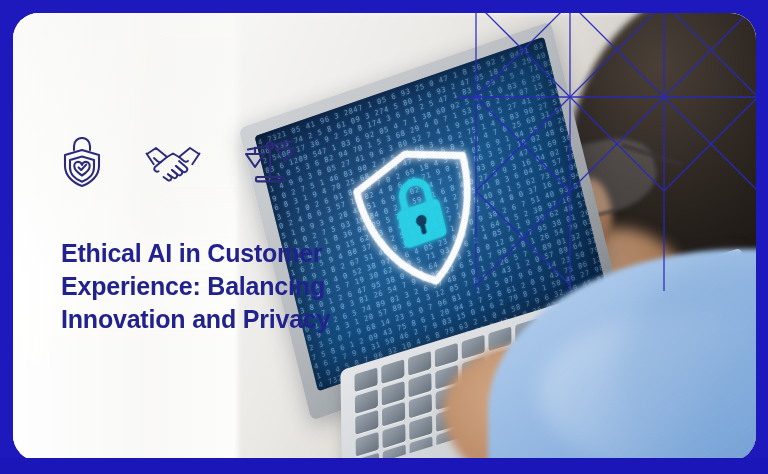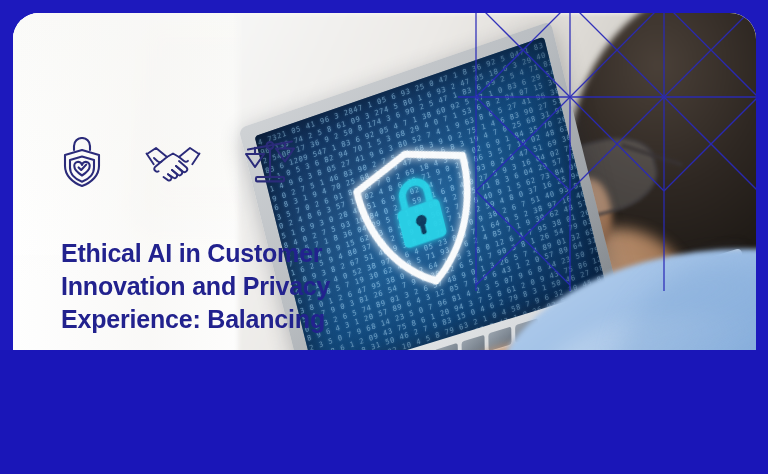--- a/index.html
+++ b/index.html
@@ -3,21 +3,21 @@
 <meta charset="utf-8">
 <style>
   * { margin:0; padding:0; box-sizing:border-box; }
   html,body { width:768px; height:474px; overflow:hidden; }
   body {
     font-family:"Liberation Sans", sans-serif;
     background:#1a16b8;
   }
   #banner {
     position:relative;
-    width:768px; height:350px;
+    width:768px; height:458px;
     background:#1d19bd;
     overflow:hidden;
   }
   
   #card {
     position:absolute;
     left:13px; top:13px;
     width:743px; height:448px;
     border-radius:26px;
     overflow:hidden;
@@ -493,20 +493,20 @@
               <path d="M3 19 h18 l-9 13 Z"></path>
               <path d="M33 13.5 h18 l-9 13 Z"></path>
             </g>
           </svg>
         </span>
 
       </div>
 
       <h1 class="headline">
         <span class="ln">Ethical AI in Customer</span>
+        <span class="ln">Experience: Balancing</span>
         <span class="ln">Innovation and Privacy</span>
-        <span class="ln">Experience: Balancing</span>
       </h1>
 
     </div>
 
   </div>
 </div>
 
 </body></html>

